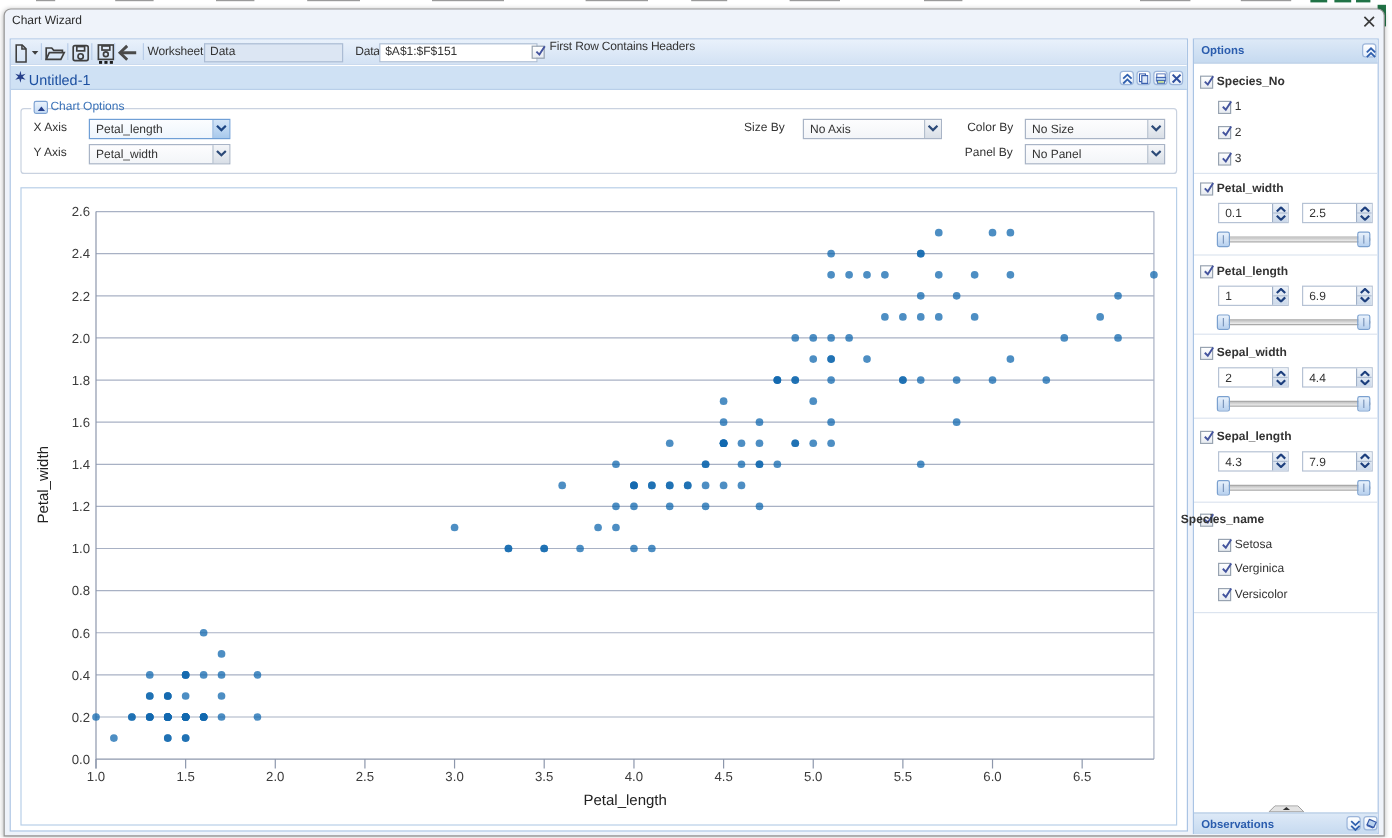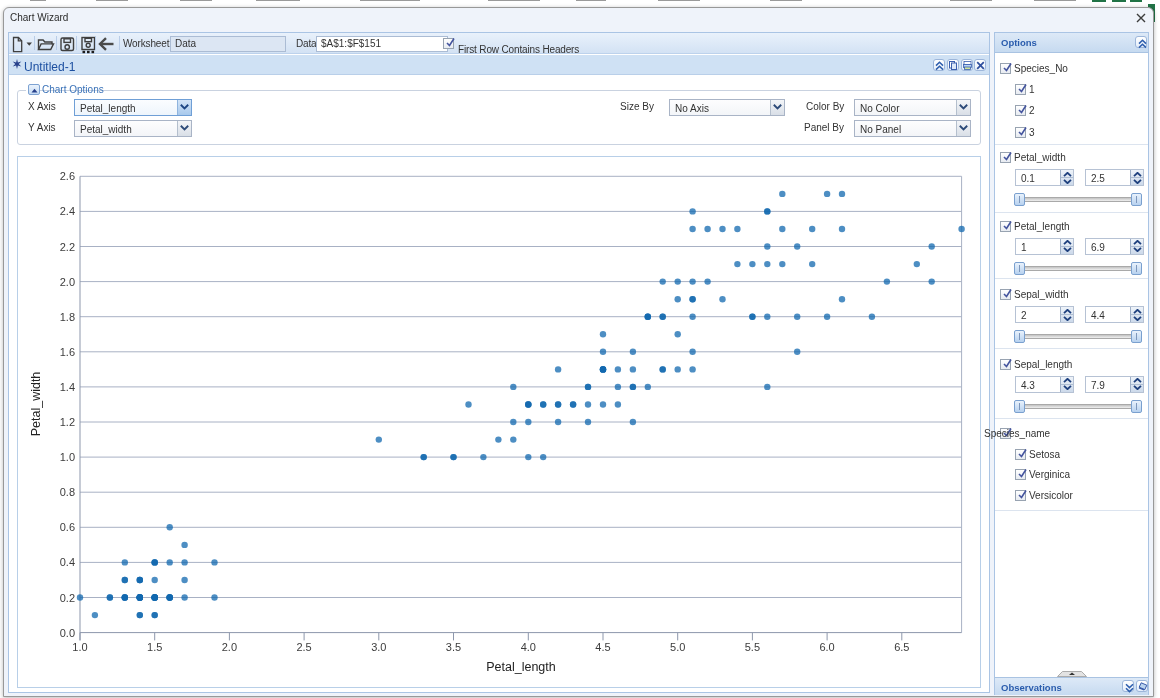--- a/index.html
+++ b/index.html
@@ -47,21 +47,21 @@
 .dd.ddf { border:1px solid #6f9fd6; background:linear-gradient(#fbfdff,#eef5fc); }
 .dd.ddf i { background:linear-gradient(#d3e4f7,#a8c9ec); border-left:1px solid #8fb4de; }
 
 .chart { left:17px; top:156px; width:964px; height:532px; border:1px solid #b8cfe8; background:#fff; }
 
 .fpanel { left:994px; top:32px; width:155px; height:663px; border:1px solid #aac4e4; background:#fff; }
 .fhead { left:995px; top:33px; width:153px; height:20px;
   background:linear-gradient(#dde9f7,#c6daf0); border-bottom:1px solid #a9c3e2; }
 .fhead .t { position:absolute; left:6px; top:4px; font-size:9.5px; font-weight:bold; color:#2a5cad; }
 .ft { font-size:10px; color:#333; }
-.ft.b { font-weight:normal; }
+.ft.b { font-weight:bold; }
 .cb { width:11px; height:11px; border:1px solid #98a3b1; background:linear-gradient(#ffffff,#e7ebf1); }
 .fsep { left:995px; width:153px; height:1px; background:#dce4ef; }
 
 .spin { width:59px; height:17px; border:1px solid #b6c2d4; background:#fff;text-align:right; }
 .spin span { position:absolute; left:5px; top:3px; font-size:10px; color:#333; }
 .spin i { position:absolute; right:0; top:0; bottom:0; width:13px;
   background:linear-gradient(#eef3f9,#ccd9ea); border-left:1px solid #9fb0c8; }
 .spin i svg { position:absolute; left:1.5px; top:1.5px; }
 .spin i::after { content:""; position:absolute; left:0; right:0; top:7px; height:1px; background:#aebdd2; }
 .strack { width:126px; height:5px; background:linear-gradient(#c2c2c2,#efefef);
@@ -140,21 +140,21 @@
 
 <div class="ab wlbl" style="left:123px;top:38px">Worksheet</div>
 <div class="ab winput" style="left:170px;top:36px;width:116px">Data</div>
 <div class="ab wlbl" style="left:296px;top:38px">Data</div>
 <div class="ab winput white" style="left:316px;top:36px;width:132px">$A$1:$F$151</div>
 <div class="ab cb big" style="left:443px;top:38px">
     <svg width="12" height="12" style="position:absolute;left:0.5px;top:-2px">
       <path d="M2 6 L4.5 8.5 L9 1.5" fill="none" stroke="#44549e" stroke-width="1.6"></path>
     </svg>
   </div>
-<div class="ab wlbl" style="left:458px;top:44px">First Row Contains Headers</div>
+<div class="ab wlbl" style="left:458px;top:34px">First Row Contains Headers</div>
 
 <svg class="ab" style="left:12px;top:59px" width="10" height="11" viewBox="0 0 10 11">
  <path d="M5 0 L5.9 3.4 L9.3 2.5 L6.8 5 L9.3 7.5 L5.9 6.6 L5 10 L4.1 6.6 L0.7 7.5 L3.2 5 L0.7 2.5 L4.1 3.4 Z" fill="#27408b"></path>
 </svg>
 <div class="ab tabtext" style="left:24px;top:60px;font-weight:normal">Untitled-1</div>
 <div class="ab tbtn" style="left:933px;top:59px">
     <svg width="9" height="10" viewBox="0 0 9 10">
       <path d="M1 4.6 L4.5 1.2 L8 4.6 M1 8.6 L4.5 5.2 L8 8.6" fill="none" stroke="#2f5fae" stroke-width="1.5"></path>
     </svg>
   </div>
@@ -209,21 +209,21 @@
 <div class="ab dd" style="left:669px;top:99px;width:116px">
     <span>No Axis</span>
     <i>
       <svg width="9" height="6" viewBox="0 0 9 6">
         <path d="M0.8 0.8 L4.5 4.4 L8.2 0.8" fill="none" stroke="#2c4a78" stroke-width="1.9"></path>
       </svg>
     </i>
   </div>
 <div class="ab lbl" style="left:806px;top:101px">Color By</div>
 <div class="ab dd" style="left:854px;top:99px;width:117px">
-    <span>No Color</span>
+    <span>No Size</span>
     <i>
       <svg width="9" height="6" viewBox="0 0 9 6">
         <path d="M0.8 0.8 L4.5 4.4 L8.2 0.8" fill="none" stroke="#2c4a78" stroke-width="1.9"></path>
       </svg>
     </i>
   </div>
 <div class="ab lbl" style="left:804px;top:122px">Panel By</div>
 <div class="ab dd" style="left:854px;top:120px;width:117px">
     <span>No Panel</span>
     <i>

